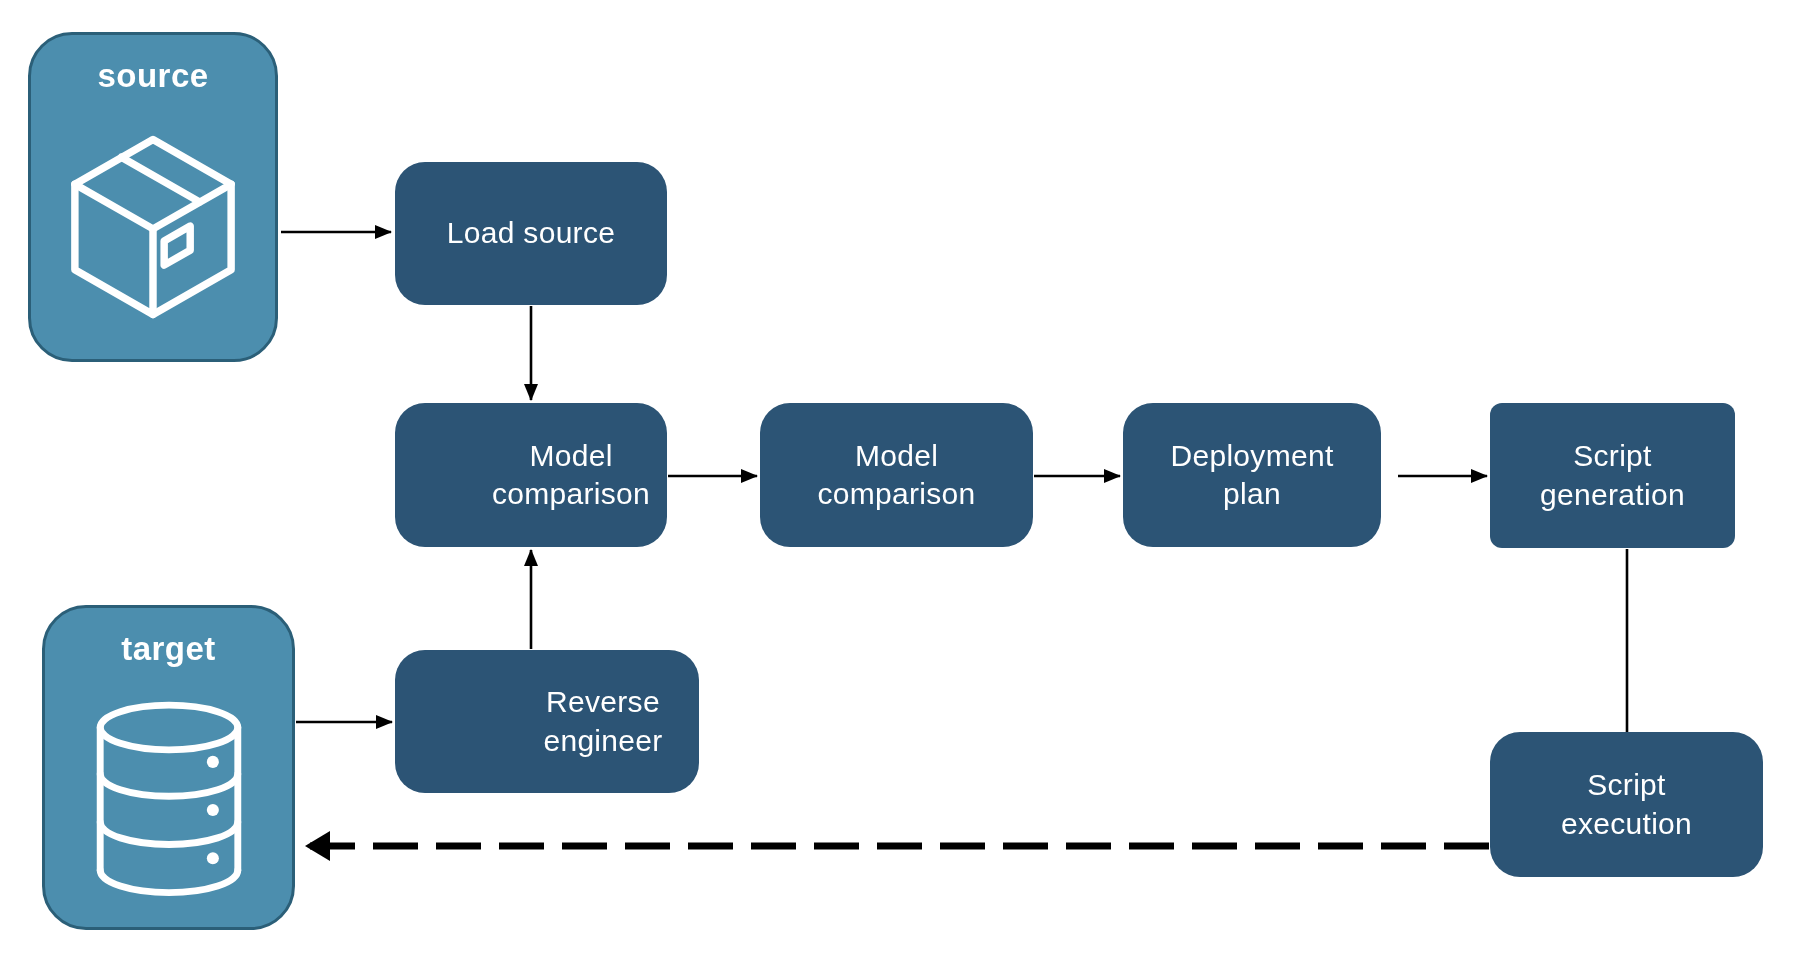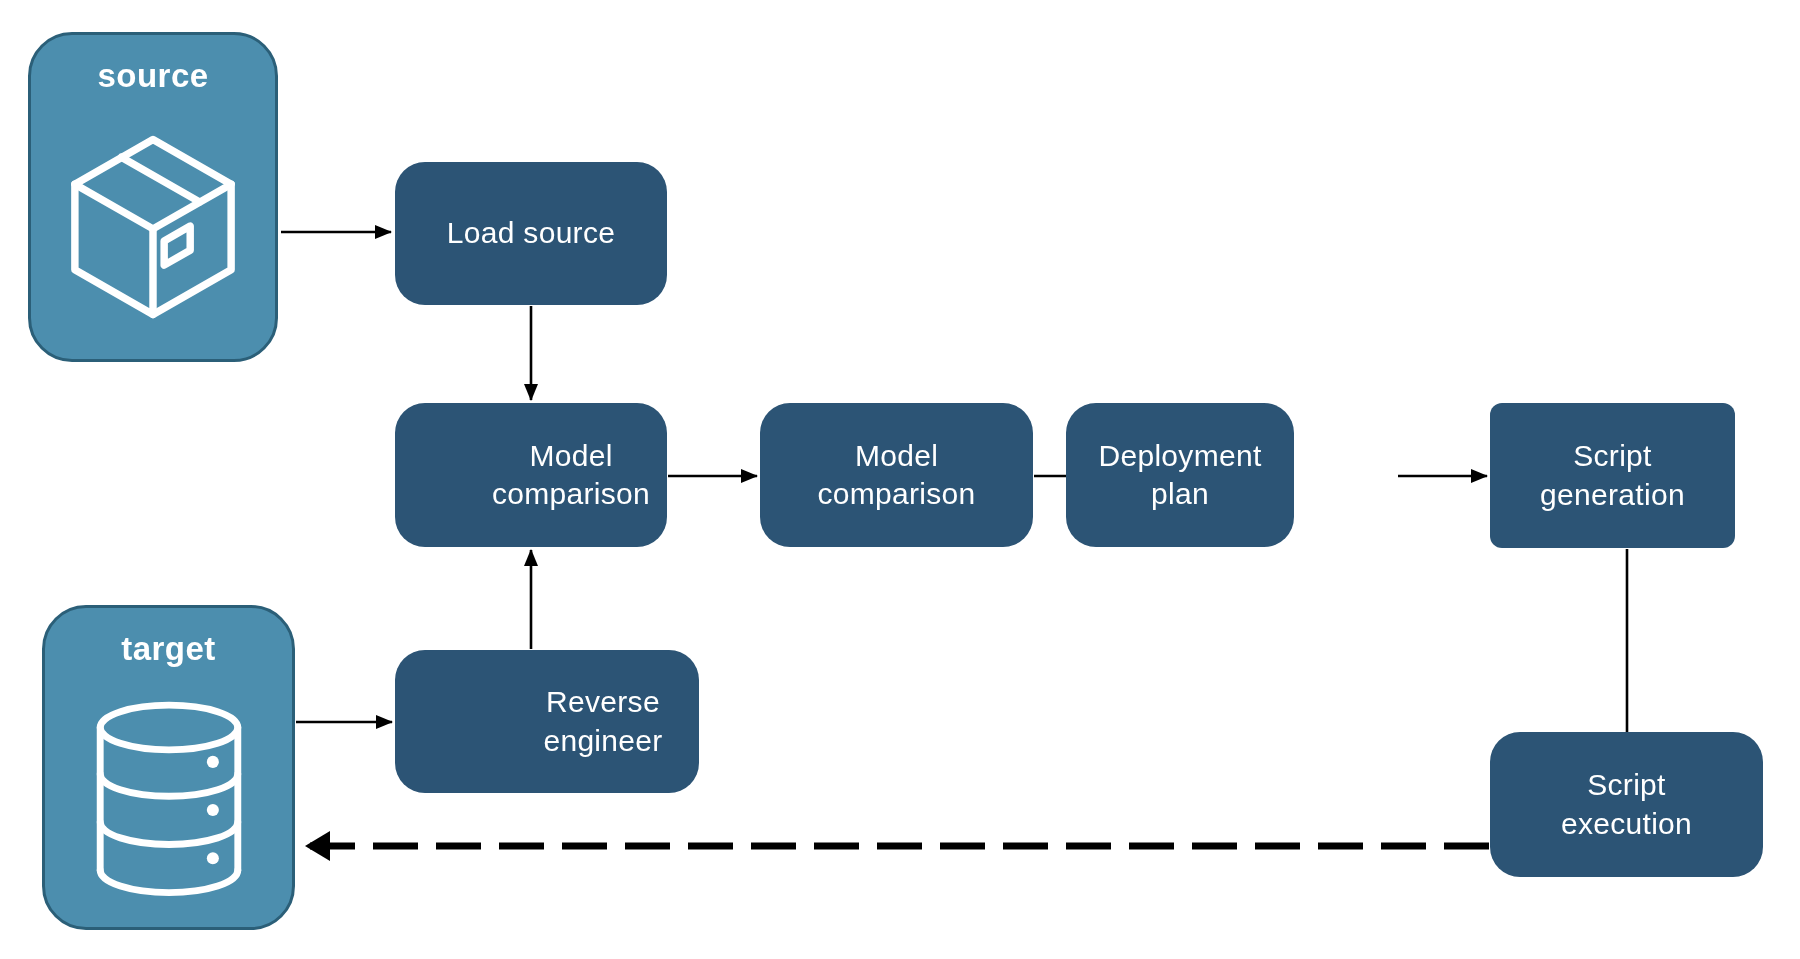--- a/index.html
+++ b/index.html
@@ -52,21 +52,21 @@
     width:100%;
   }
   .endpoint svg{stroke:#FFFFFF;fill:none;}
 
   
   #ep-source{left:28px;top:32px;width:250px;height:330px;}
   #ep-target{left:42px;top:605px;width:253px;height:325px;}
   #n-load{left:395px;top:162px;width:272px;height:143px;}
   #n-comparison{left:395px;top:403px;width:272px;height:144px;justify-content:flex-end;}
   #n-differences{left:760px;top:403px;width:273px;height:144px;}
-  #n-deployment{left:1066px;top:403px;width:228px;height:144px;}
+  #n-deployment{left:1123px;top:403px;width:258px;height:144px;}
   #n-generation{left:1490px;top:403px;width:245px;height:145px;border-radius:12px;}
   #n-reverse{left:395px;top:650px;width:304px;height:143px;justify-content:flex-end;}
   #n-execution{left:1490px;top:732px;width:273px;height:145px;}
 
   .edge{stroke:currentColor;stroke-width:2.6px;fill:none;}
   .edge-dashed{stroke:currentColor;stroke-width:7px;stroke-dasharray:45 18;fill:none;}
 </style>
 </head>
 <body>
 

